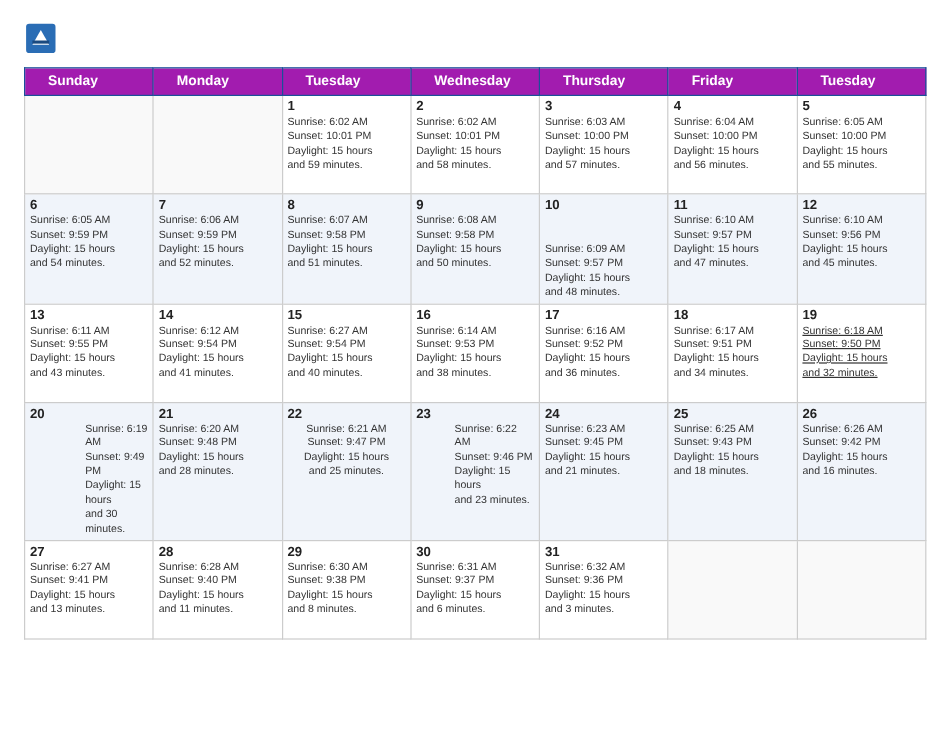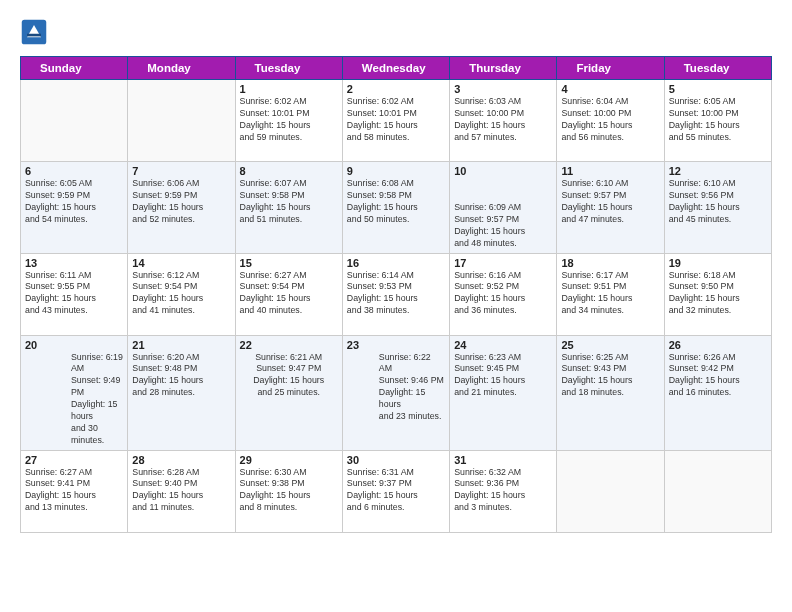--- a/index.html
+++ b/index.html
@@ -258,21 +258,21 @@
           </td>
           <td>
             <span class="day-num">18</span>
             <div class="cell-content" style="white-space: pre-line;">Sunrise: 6:17 AM
 Sunset: 9:51 PM
 Daylight: 15 hours
 and 34 minutes.</div>
           </td>
           <td>
             <span class="day-num">19</span>
-            <div class="cell-content" style="white-space: pre-line;">Sunrise: 6:18 AM
+            <div class="cell-content" style="white-space: pre-line; text-decoration: underline;">Sunrise: 6:18 AM
 Sunset: 9:50 PM
 Daylight: 15 hours
 and 32 minutes.</div>
           </td>
         </tr>
         <tr>
           <td>
             <span class="day-num">20</span>
             <div class="cell-content" style="white-space: pre-line; margin-left: 46px;">Sunrise: 6:19 AM
 Sunset: 9:49 PM

